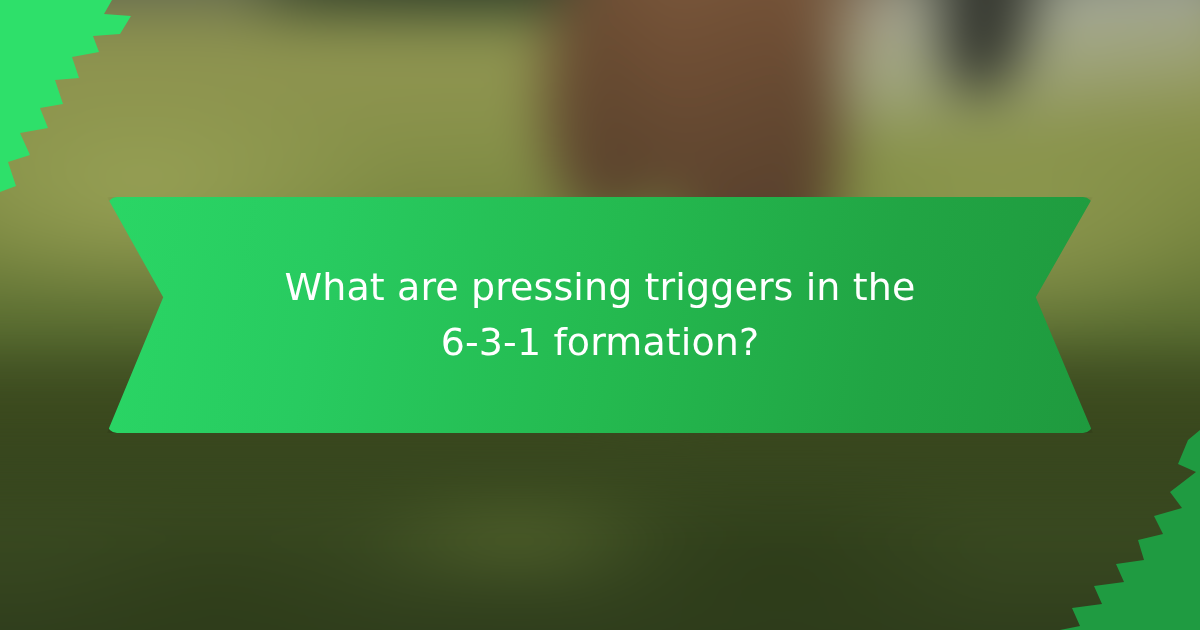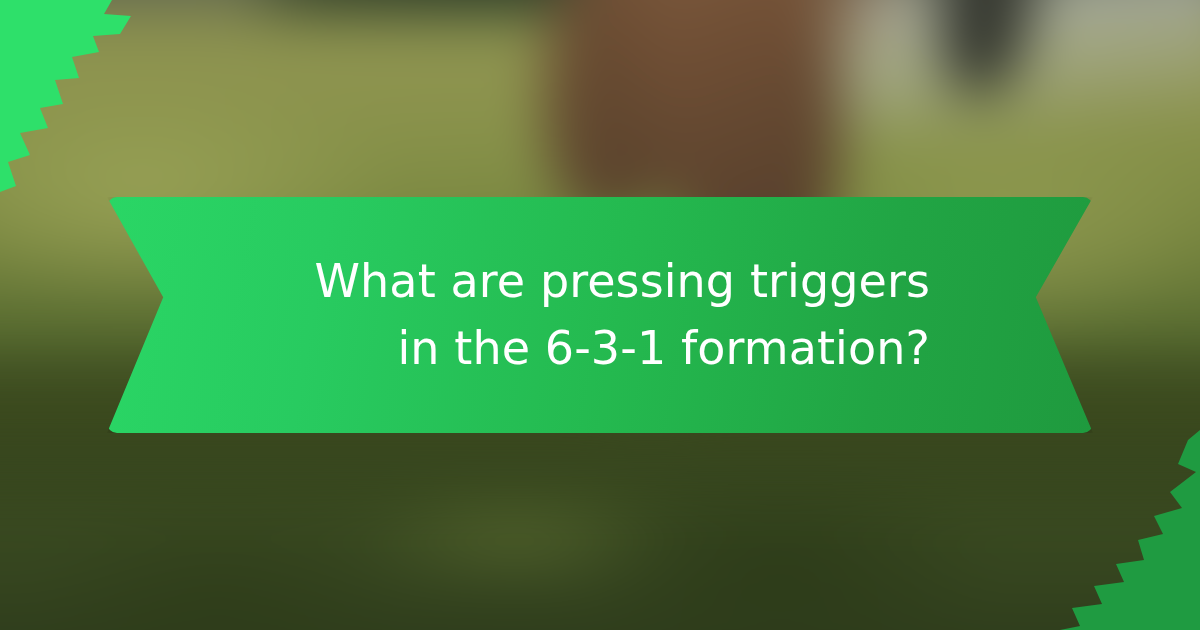--- a/index.html
+++ b/index.html
@@ -188,24 +188,24 @@
       100% 100%,
       100% 100%,
       0% 100%,
       5.7% 42.5%
     );
     filter: drop-shadow(0 2px 5px rgba(0,0,0,0.22));
   }
 
   #ribbon-text {
     color: #ffffff;
-    font-size: 46px;
+    font-size: 38px;
     line-height: 1.45;
     font-weight: 400;
-    text-align: right;
+    text-align: center;
     max-width: 700px;
     letter-spacing: 0.1px;
     padding: 0 20px;
     text-rendering: optimizeLegibility;
   }
 </style>
 </head>
 <body>
 
 <div id="card">

